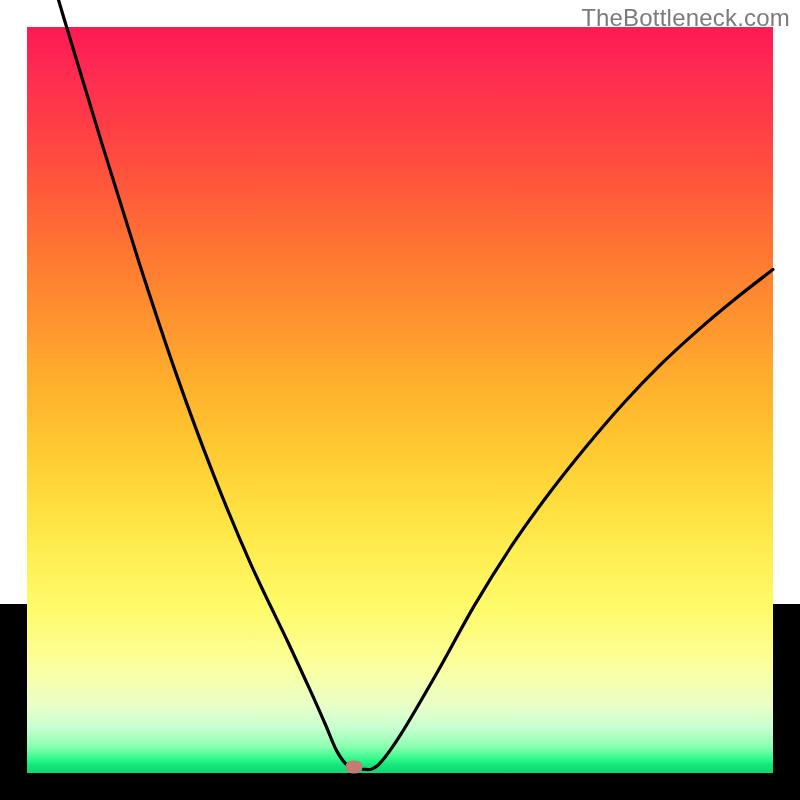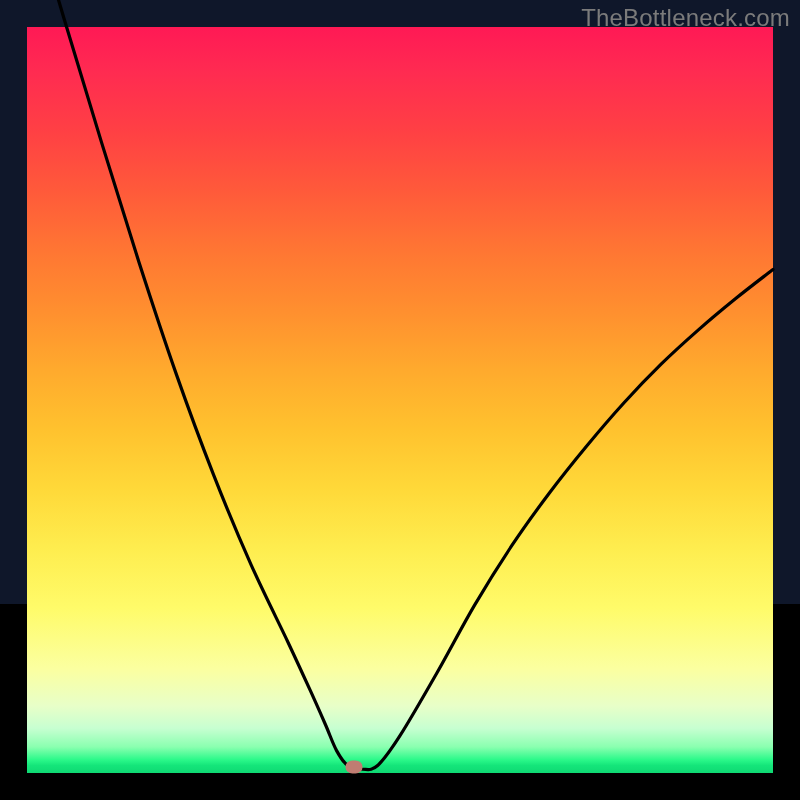--- a/index.html
+++ b/index.html
@@ -8,21 +8,21 @@
     width: 800px;
     height: 800px;
     background: #000;
     overflow: hidden;
     font-family: Arial, Helvetica, sans-serif;
   }
   .frame {
     position: relative;
     width: 800px;
     height: 604px;
-    background: #0f172a;
+    background: #ffffff;
   }
   .plot-area {
     position: absolute;
     left: 27px;
     top: 27px;
     width: 746px;
     height: 746px;
     
     background: linear-gradient(to bottom,
       #ff1955 0%,

